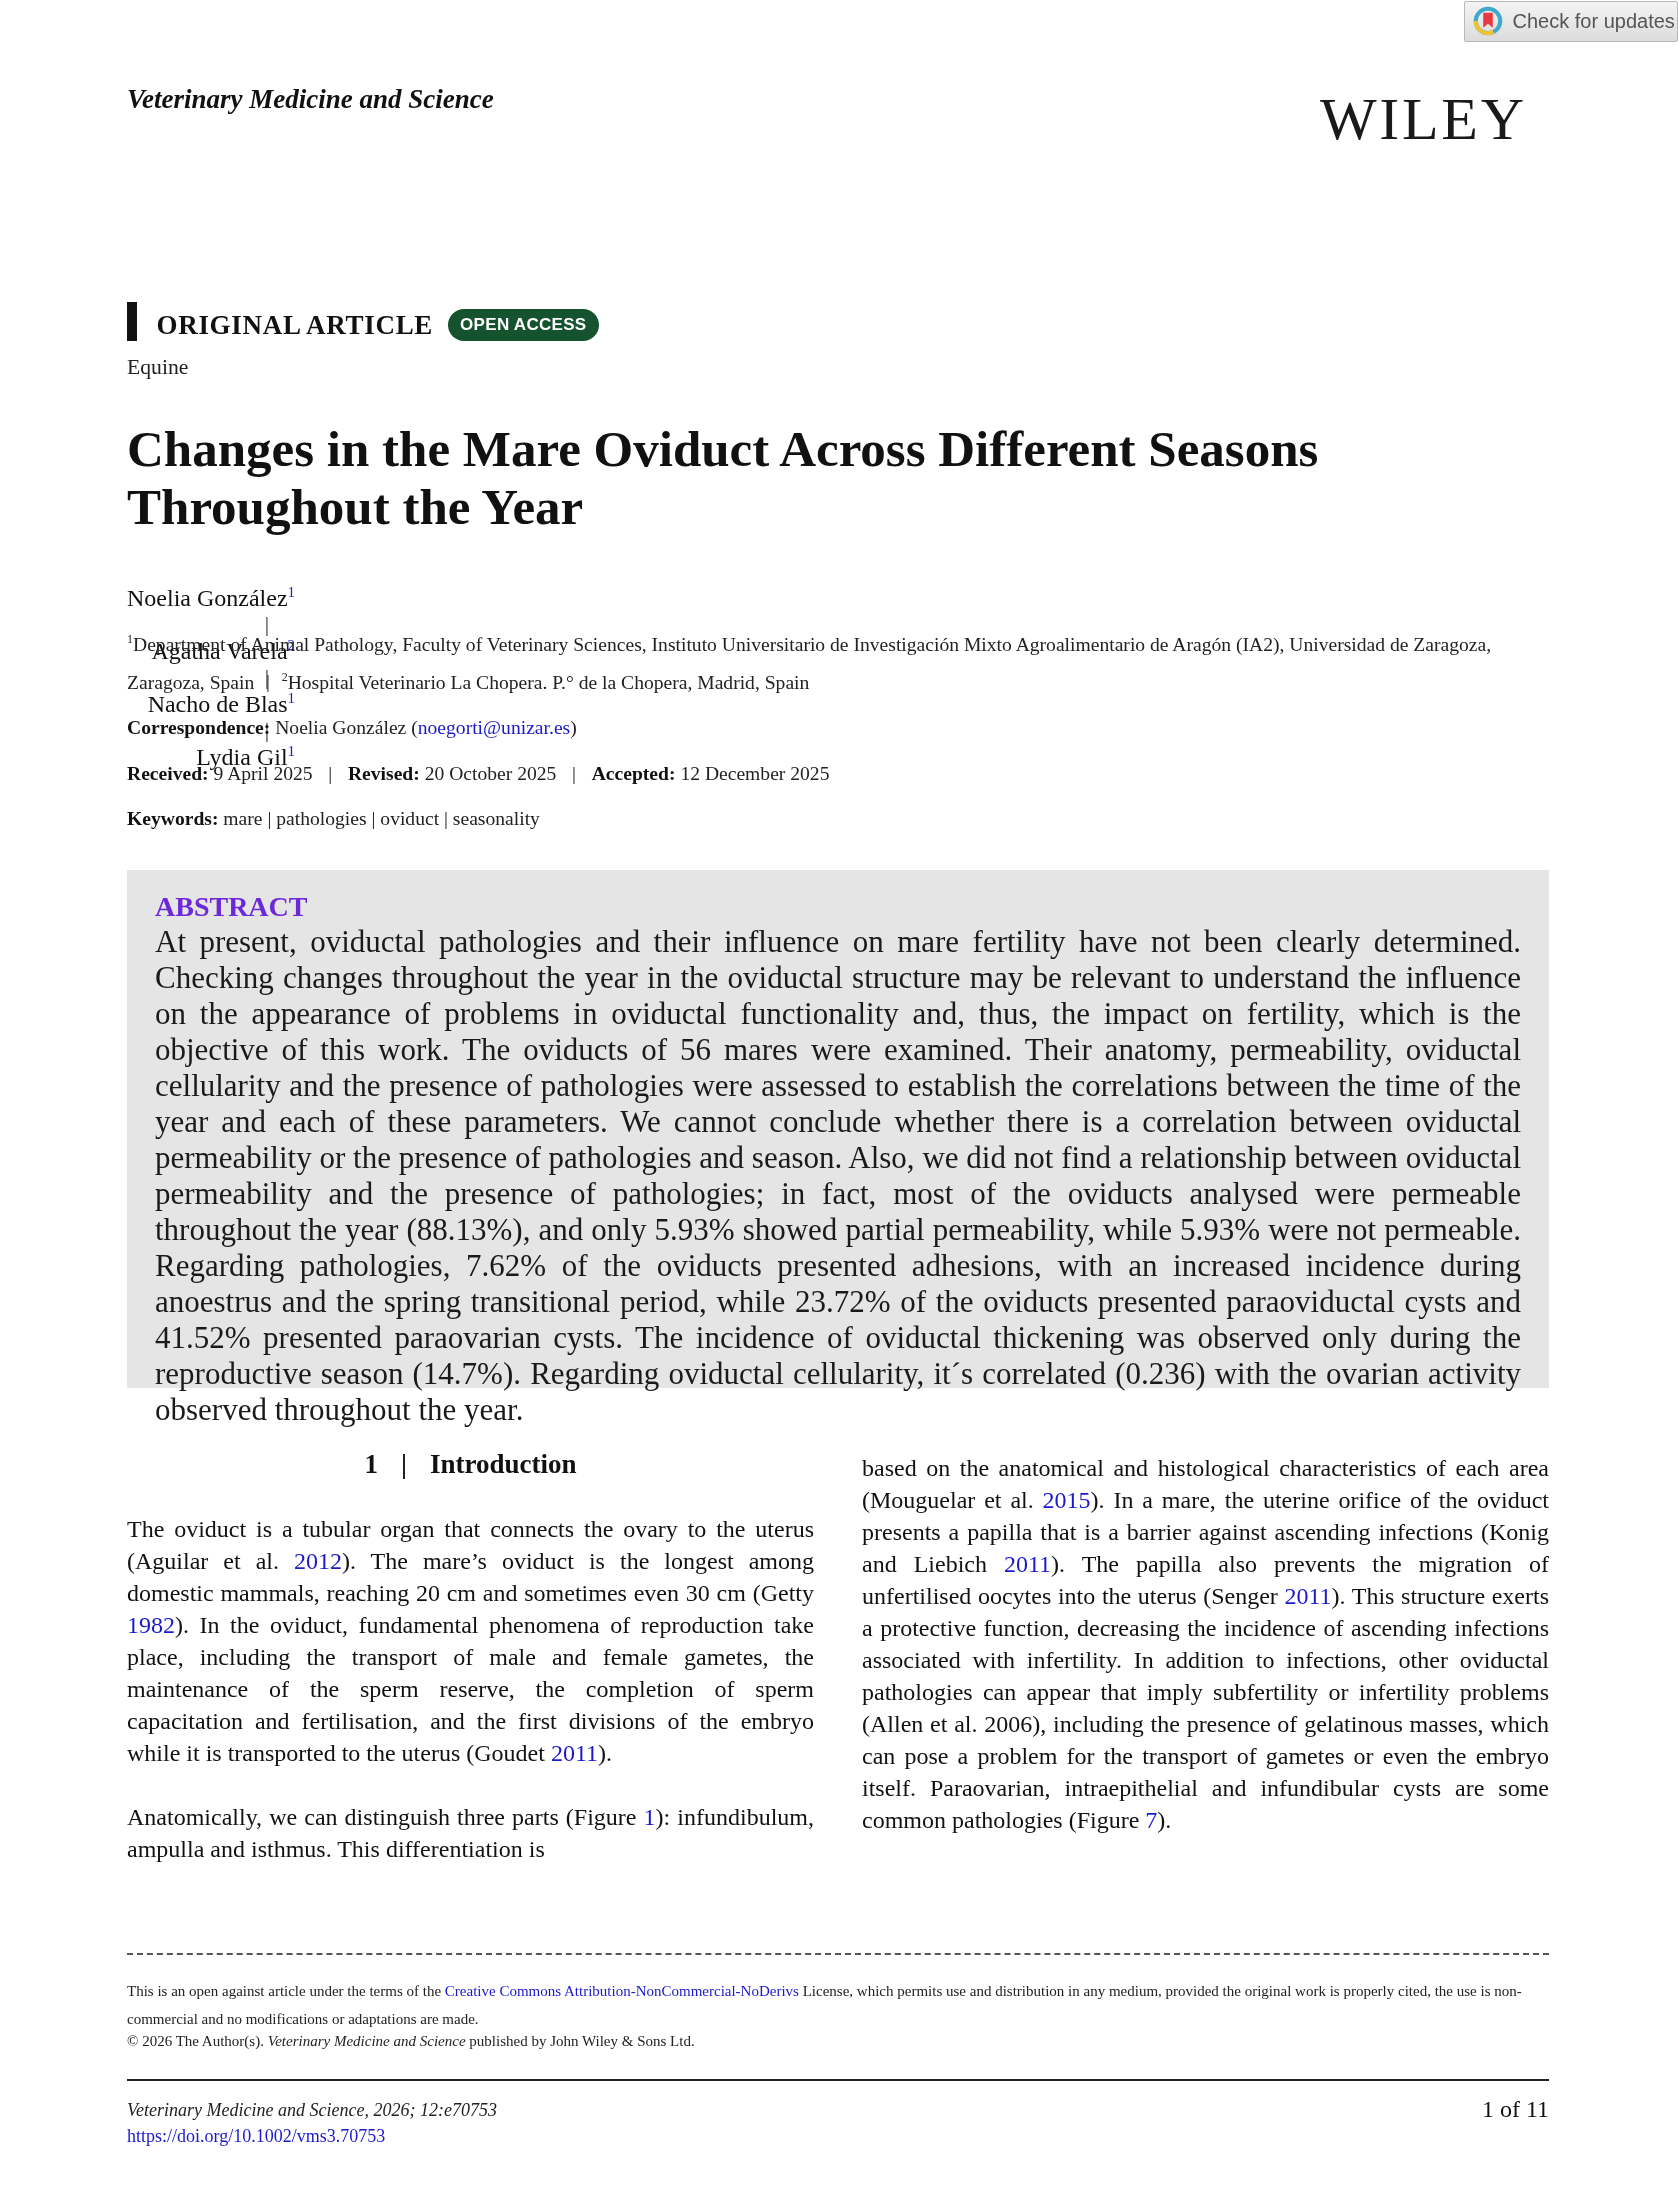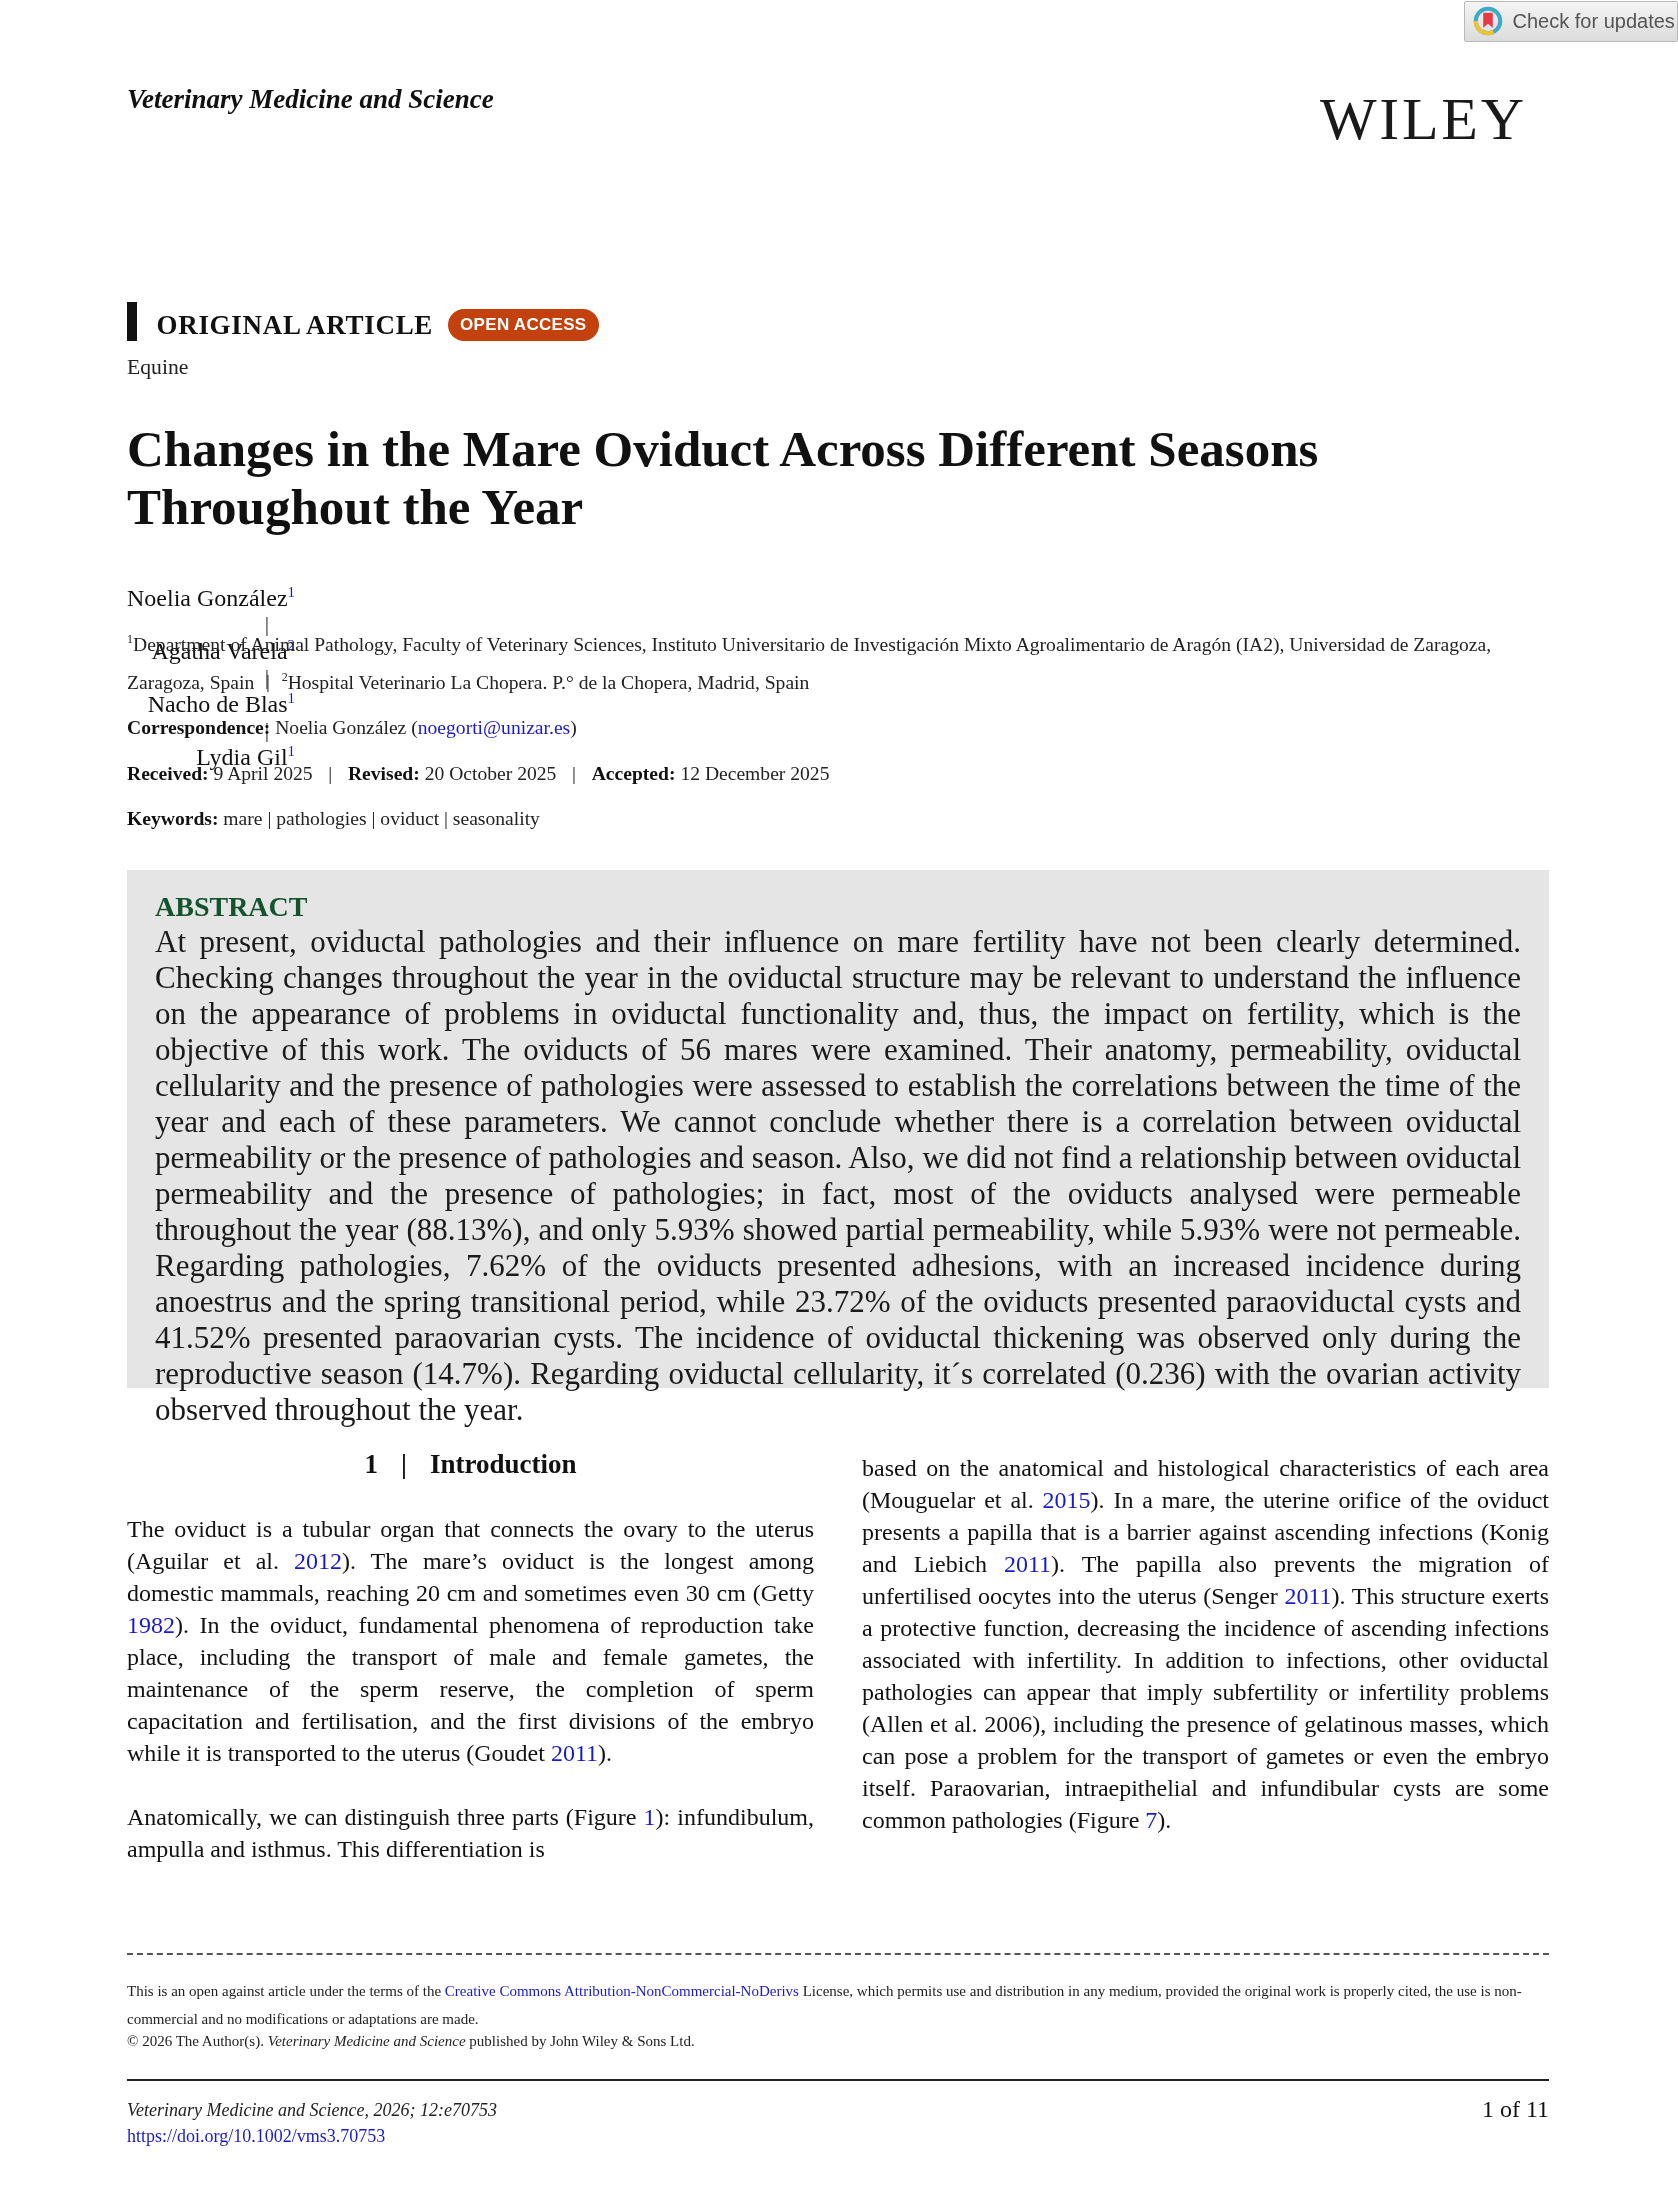--- a/index.html
+++ b/index.html
@@ -15,21 +15,21 @@
   .cfu-label { font-family: "Liberation Sans", "DejaVu Sans", sans-serif; font-size: 20px; color: #555555; white-space: nowrap; }
 
   
   .journal-name { position: absolute; left: 127px; top: 84px; font-size: 27px; font-style: italic; font-weight: bold; color: #111; }
   .wiley { position: absolute; left: 1320px; top: 85px; font-size: 60px; letter-spacing: 2.7px; font-weight: normal; color: #1a1a1a; }
 
   
   .type-row { position: absolute; left: 127px; top: 302px; display: flex; align-items: flex-end; }
   .type-bar { width: 9.5px; height: 39px; background: #111; margin-right: 20px; }
   .type-label { font-size: 27px; font-weight: bold; letter-spacing: 0.7px; color: #111; }
-  .oa-badge { margin-left: 15px; background: #c2410c; color: #fff; font-family: "Liberation Sans", "DejaVu Sans", sans-serif;
+  .oa-badge { margin-left: 15px; background: #14532d; color: #fff; font-family: "Liberation Sans", "DejaVu Sans", sans-serif;
               font-size: 17px; font-weight: bold; padding: 6px 12px; border-radius: 17.6px; letter-spacing: 0.3px; }
   .category { position: absolute; left: 127px; top: 355px; font-size: 21.7px; color: #222; }
 
   
   .title { position: absolute; left: 127px; top: 420px; width: 1421px; font-size: 51px; font-weight: bold; line-height: 58px; color: #111; }
 
   
   .authors { position: absolute; left: 127px; top: 584px; font-size: 24px; display: flex; align-items: flex-end; color: #111; flex-direction: column; }
   .authors sup { font-size: 15px; color: #1a1acc; }
   .author-sep { margin: 0 26px; font-size: 21.7px; color: #333; }
@@ -37,21 +37,21 @@
   
   .affil { position: absolute; left: 127px; top: 623px; width: 1421px; font-size: 19.6px; line-height: 32px; color: #222; }
   .affil sup { font-size: 12px; }
 
   .meta { position: absolute; left: 127px; font-size: 19.6px; color: #222; }
   .meta b { color: #111; }
   .meta .sep { margin: 0 10.8px; }
 
   
   .abstract { position: absolute; left: 127px; top: 870px; width: 1422px; height: 518px; background: #e5e5e5; padding: 20px 28px 0 28px; }
-  .abstract h2 { font-size: 28px; font-weight: bold; line-height: 34px; color: #14532d; }
+  .abstract h2 { font-size: 28px; font-weight: bold; line-height: 34px; color: #6d28d9; }
   .abstract p { font-size: 31px; line-height: 36px; text-align: justify; color: #1a1a1a; }
 
   
   .col { position: absolute; font-size: 24px; line-height: 32px; text-align: justify; color: #111; }
   .col p { margin-bottom: 32px; }
   .col-left { left: 127px; top: 1445px; width: 687px; }
   .col-right { left: 862px; top: 1452px; width: 687px; }
   .section-head { font-size: 27px; font-weight: bold; margin-bottom: 30px; line-height: 38px; text-align: center; }
   .section-head .sep { margin: 0 23px; }
 

